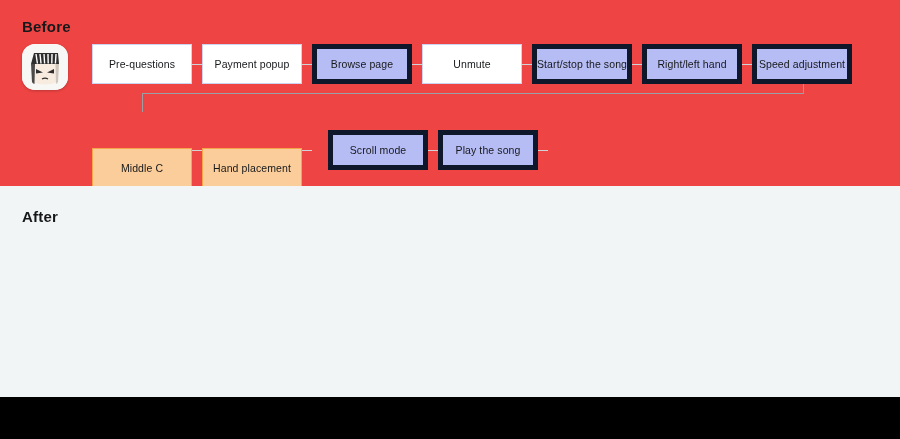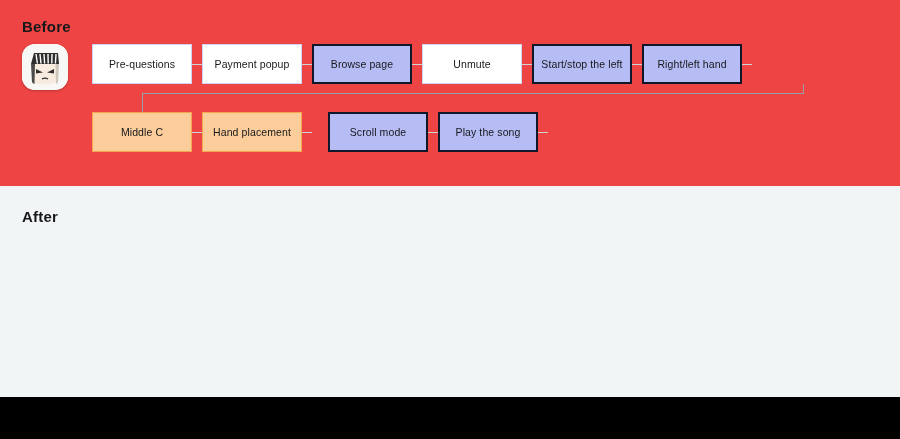--- a/index.html
+++ b/index.html
@@ -47,22 +47,22 @@
     justify-content:center;
     font-size:10.5px;
     font-weight:400;
     color:#17181a;
     letter-spacing:.1px;
     text-align:center;
     padding:0 4px;
     white-space:nowrap;
   }
   .node.white{background:#ffffff;border:1px solid #ccd3f2;}
-  .node.purple{background:#b6bdf5;border:2px solid #0f172a;}
-  .node.orange{background:#fbcd9b;border:1px solid #f6a64a;}
+  .node.purple{background:#b6bdf5;border:5px solid #0f172a;}
+  .node.orange{background:#fbcd9b;border:1px solid #f6a64a;margin-top:36px;}
   .node.end{background:#ffffff;border:1px solid #9a9a9a;}
 
   .link{
     width:10px;height:1px;background:#cfd3d8;flex:0 0 auto;
   }
 
   
   .elbow{position:absolute;pointer-events:none;}
   .elbow div{position:absolute;background:#9aa0a6;}
 
@@ -132,24 +132,25 @@
 
   <div class="row" id="before-row1" style="left:92px;top:44px;">
       <div class="node white" style="width: 100px;">Pre-questions</div>
       <div class="link"></div>
       <div class="node white" style="width: 100px;">Payment popup</div>
       <div class="link"></div>
       <div class="node purple" style="width: 100px;">Browse page</div>
       <div class="link"></div>
       <div class="node white" style="width: 100px;">Unmute</div>
       <div class="link"></div>
-      <div class="node purple" style="width: 100px;">Start/stop the left</div>
+      <div class="node purple" style="width: 100px;">Start/stop the song</div>
       <div class="link"></div>
       <div class="node purple" style="width: 100px;">Right/left hand</div>
       <div class="link"></div>
+      <div class="node purple" style="width: 100px;">Speed adjustment</div>
     </div>
 
   <div class="elbow" style="left:0;top:0;width:900px;height:186px;">
     <div style="left:803px;top:84px;width:1px;height:10px;"></div>
     <div style="left:142px;top:93px;width:662px;height:1px;"></div>
     <div style="left:142px;top:93px;width:1px;height:19px;"></div>
   </div>
 
   <div class="row" id="before-row2" style="left:92px;top:112px;">
       <div class="node orange" style="width: 100px;">Middle C</div>

